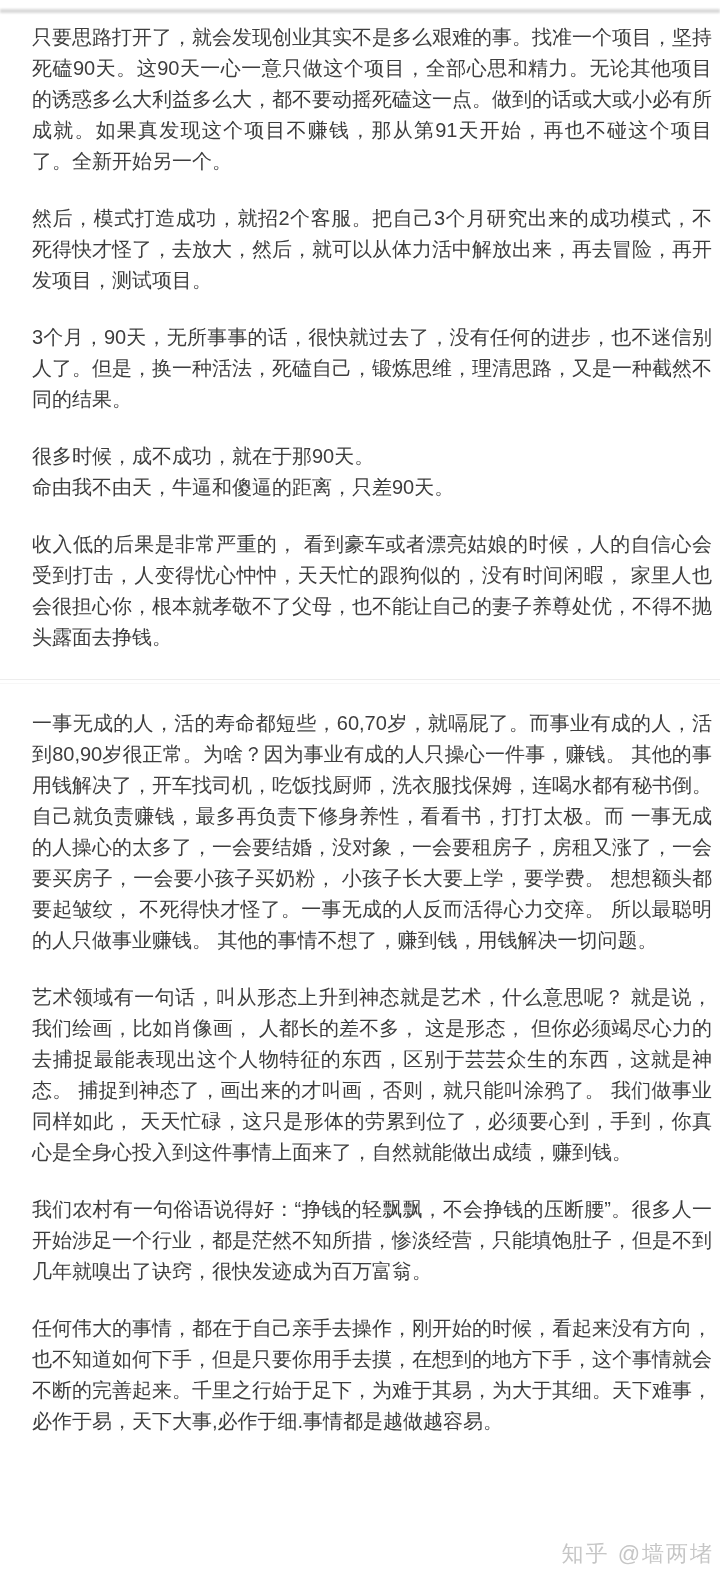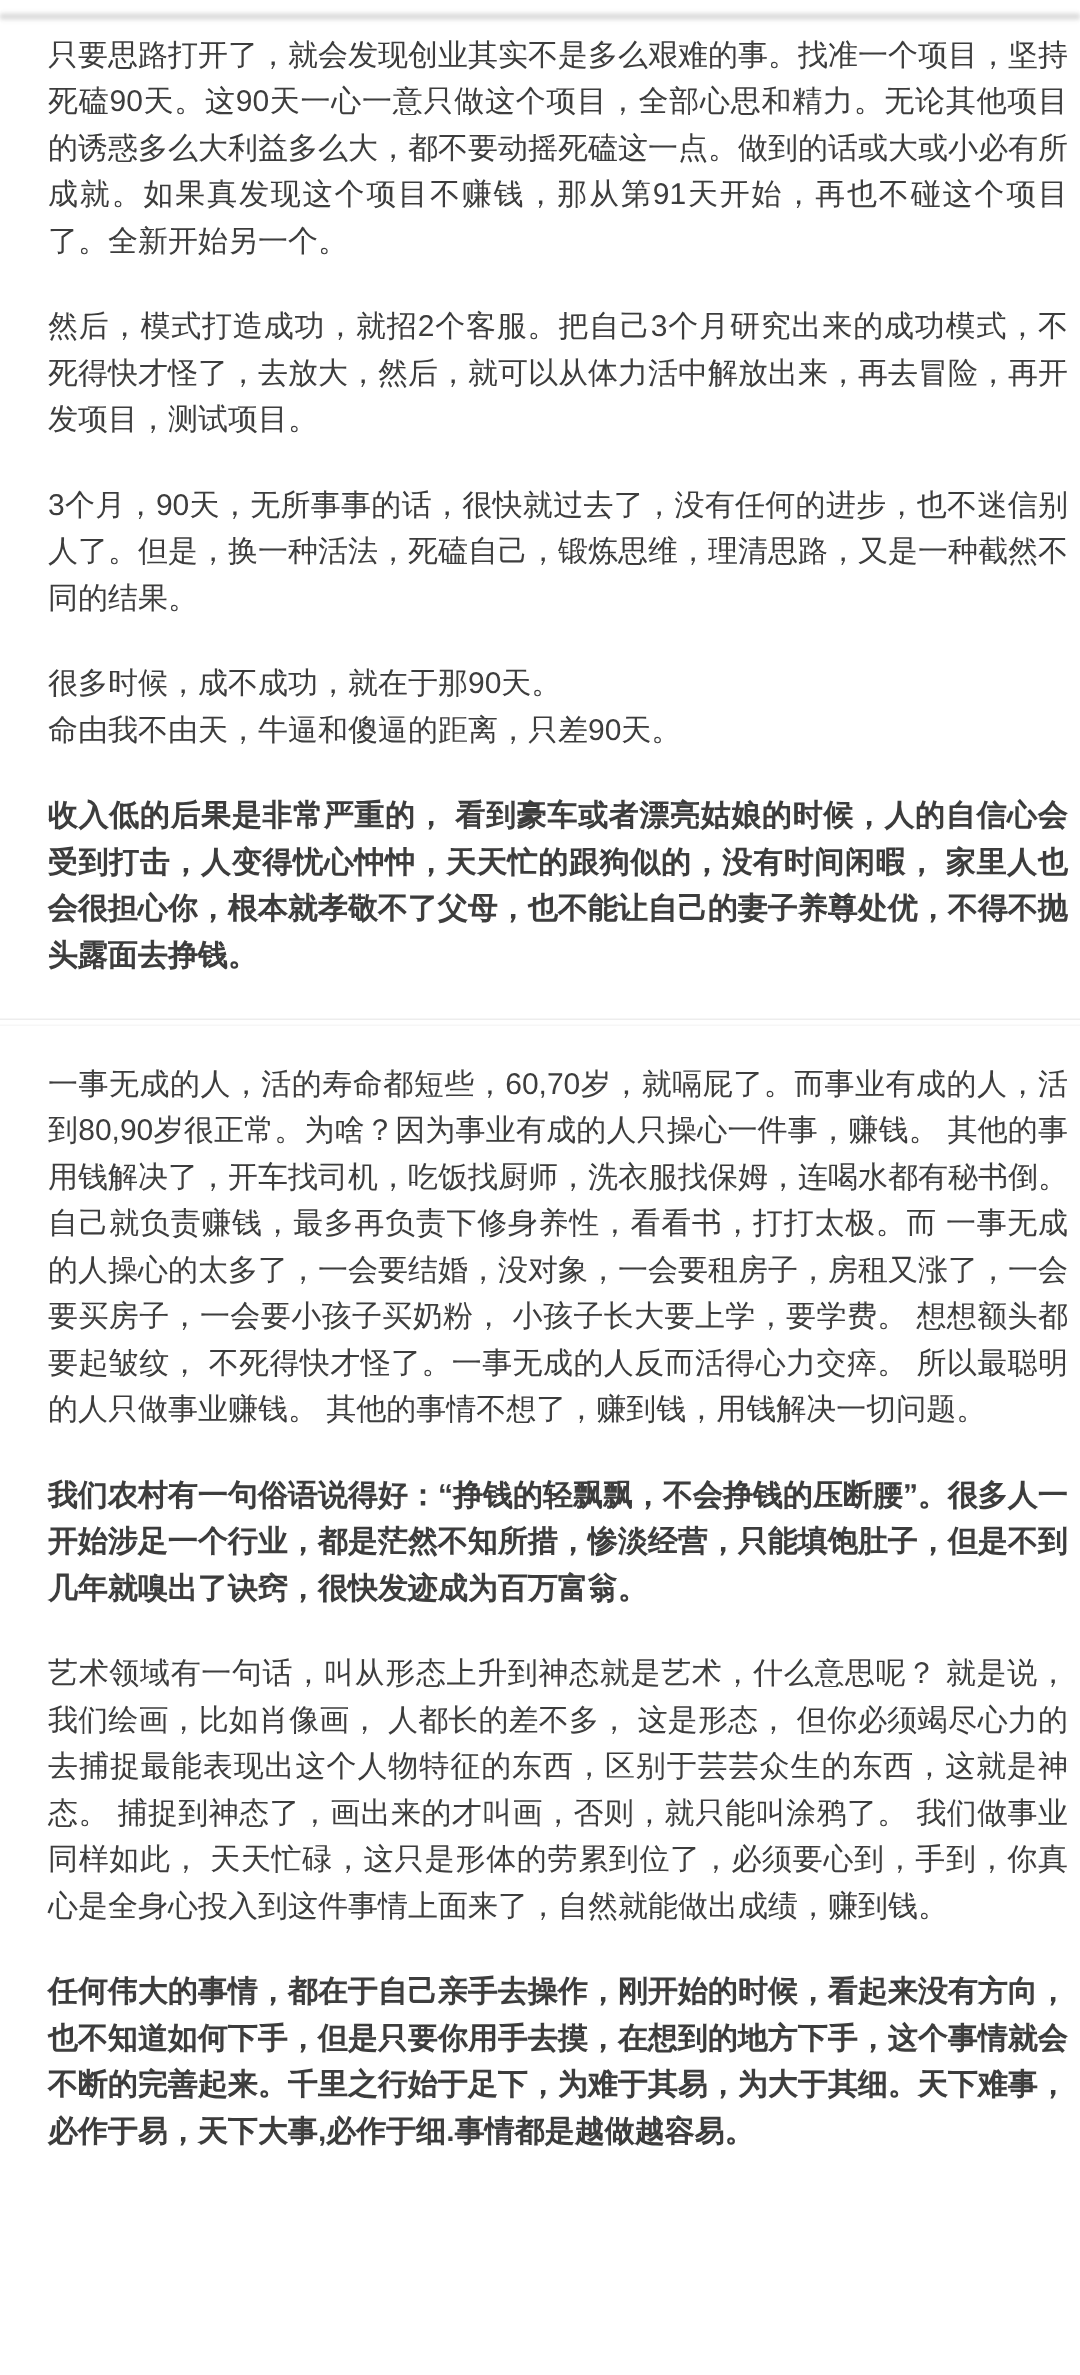--- a/index.html
+++ b/index.html
@@ -37,21 +37,20 @@
   .para {
     margin: 0 0 26px 0;
     font-size: 20px;
     line-height: 31px;
     color: var(--text-color, #3d3d3d);
     text-align: justify;
     white-space: pre-line;
     word-break: break-all;
   }
   .gap-large {
-    font-weight: bold;
   }
   .divider {
     border: none;
     height: 1px;
     background: var(--divider-color, #ededed);
     box-shadow: 0 4px 0 0 #f7f7f7;
     margin: 0 -8px 28px -32px;
   }
   .watermark {
     position: absolute;
@@ -72,19 +71,22 @@
 
   <article class="content">
     <p class="para">只要思路打开了，就会发现创业其实不是多么艰难的事。找准一个项目，坚持死磕90天。这90天一心一意只做这个项目，全部心思和精力。无论其他项目的诱惑多么大利益多么大，都不要动摇死磕这一点。做到的话或大或小必有所成就。如果真发现这个项目不赚钱，那从第91天开始，再也不碰这个项目了。全新开始另一个。</p>
     <p class="para">然后，模式打造成功，就招2个客服。把自己3个月研究出来的成功模式，不死得快才怪了，去放大，然后，就可以从体力活中解放出来，再去冒险，再开发项目，测试项目。</p>
     <p class="para">3个月，90天，无所事事的话，很快就过去了，没有任何的进步，也不迷信别人了。但是，换一种活法，死磕自己，锻炼思维，理清思路，又是一种截然不同的结果。</p>
     <p class="para">很多时候，成不成功，就在于那90天。
 命由我不由天，牛逼和傻逼的距离，只差90天。</p>
     <p class="para gap-large">收入低的后果是非常严重的， 看到豪车或者漂亮姑娘的时候，人的自信心会受到打击，人变得忧心忡忡，天天忙的跟狗似的，没有时间闲暇， 家里人也会很担心你，根本就孝敬不了父母，也不能让自己的妻子养尊处优，不得不抛头露面去挣钱。</p>
     <hr class="divider">
     <p class="para">一事无成的人，活的寿命都短些，60,70岁，就嗝屁了。而事业有成的人，活到80,90岁很正常。为啥？因为事业有成的人只操心一件事，赚钱。 其他的事用钱解决了，开车找司机，吃饭找厨师，洗衣服找保姆，连喝水都有秘书倒。自己就负责赚钱，最多再负责下修身养性，看看书，打打太极。而 一事无成的人操心的太多了，一会要结婚，没对象，一会要租房子，房租又涨了，一会要买房子，一会要小孩子买奶粉， 小孩子长大要上学，要学费。 想想额头都要起皱纹， 不死得快才怪了。一事无成的人反而活得心力交瘁。 所以最聪明的人只做事业赚钱。 其他的事情不想了，赚到钱，用钱解决一切问题。</p>
+    <p class="para">艺术领域有一句话，叫从形态上升到神态就是艺术，什么意思呢？ 就是说，我们绘画，比如肖像画， 人都长的差不多， 这是形态， 但你必须竭尽心力的去捕捉最能表现出这个人物特征的东西，区别于芸芸众生的东西，这就是神态。 捕捉到神态了，画出来的才叫画，否则，就只能叫涂鸦了。 我们做事业同样如此， 天天忙碌，这只是形体的劳累到位了，必须要心到，手到，你真心是全身心投入到这件事情上面来了，自然就能做出成绩，赚到钱。</p>
     <p class="para gap-large">我们农村有一句俗语说得好：“挣钱的轻飘飘，不会挣钱的压断腰”。很多人一开始涉足一个行业，都是茫然不知所措，惨淡经营，只能填饱肚子，但是不到几年就嗅出了诀窍，很快发迹成为百万富翁。</p>
-    <p class="para">艺术领域有一句话，叫从形态上升到神态就是艺术，什么意思呢？ 就是说，我们绘画，比如肖像画， 人都长的差不多， 这是形态， 但你必须竭尽心力的去捕捉最能表现出这个人物特征的东西，区别于芸芸众生的东西，这就是神态。 捕捉到神态了，画出来的才叫画，否则，就只能叫涂鸦了。 我们做事业同样如此， 天天忙碌，这只是形体的劳累到位了，必须要心到，手到，你真心是全身心投入到这件事情上面来了，自然就能做出成绩，赚到钱。</p>
     <p class="para gap-large">任何伟大的事情，都在于自己亲手去操作，刚开始的时候，看起来没有方向，也不知道如何下手，但是只要你用手去摸，在想到的地方下手，这个事情就会不断的完善起来。千里之行始于足下，为难于其易，为大于其细。天下难事，必作于易，天下大事,必作于细.事情都是越做越容易。</p>
   </article>
 
+  <div class="watermark">
+    <span>知乎 @墙两堵</span>
+  </div>
 
 </div>
 
 </body></html>

